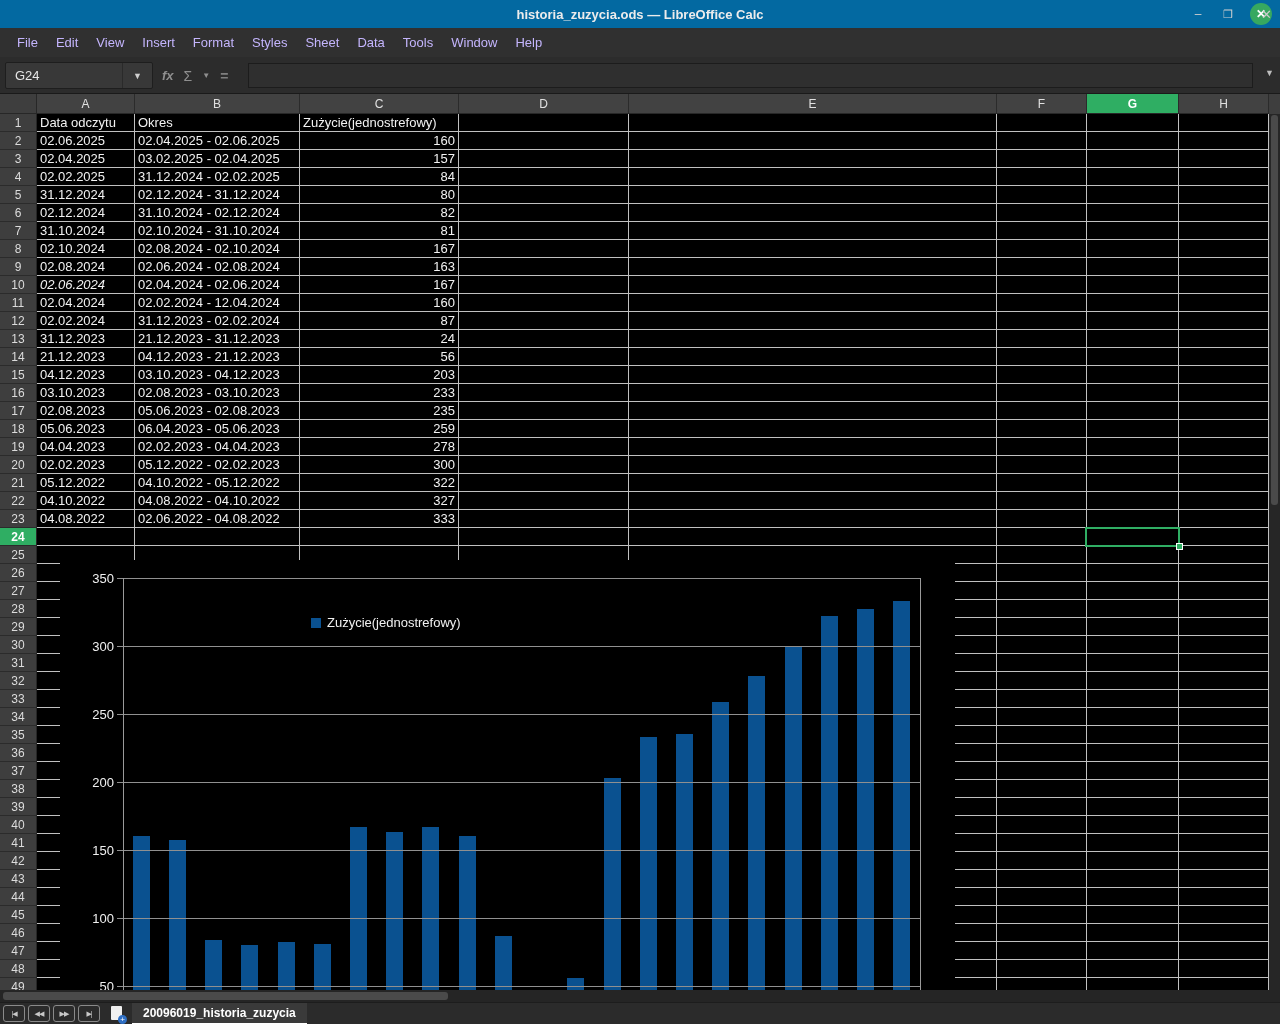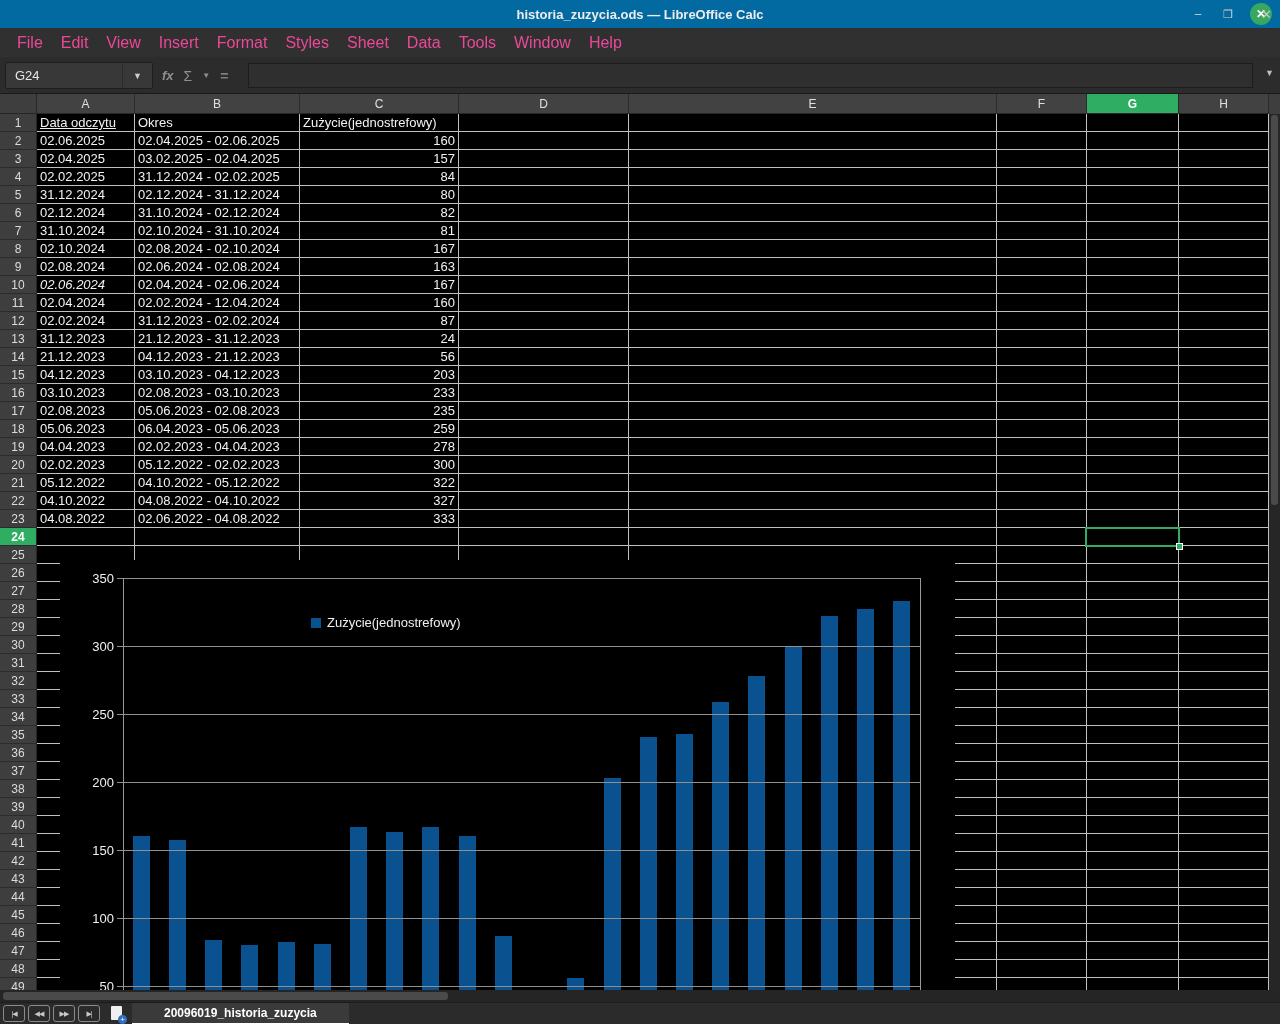--- a/index.html
+++ b/index.html
@@ -13,21 +13,21 @@
   .titlebar .title { color:#ececec; font-size:13px; font-weight:bold; }
   .winbtns { position:absolute; right:8px; top:0; height:28px; display:flex; align-items:center; gap:14px; }
   .winbtn { color:#cfcfcf; font-size:12px; width:16px; text-align:center; cursor:default; }
   .winbtn.max { font-size:11px; }
   .winbtn.close { width:22px; height:22px; border-radius:50%; background:#37a860; color:#fff;
                   display:flex; align-items:center; justify-content:center; font-size:12px; font-weight:bold; }
 
   
   .menubar { position:absolute; left:0; top:28px; width:1280px; height:29px; background:#303030;
              display:flex; align-items:center; padding-left:8px; }
-  .menu-item { color:#ec4899; font-size:16px; padding:4px 9px; border-radius:3px; }
+  .menu-item { color:#c4b5fd; font-size:13px; padding:4px 9px; border-radius:3px; }
   .menubar-close { position:absolute; right:8px; top:7px; color:#cccccc; font-size:13px; }
 
   
   .formulabar { position:absolute; left:0; top:57px; width:1280px; height:37px; background:#2c2c2c;
                 border-bottom:1px solid #1a1a1a; display:flex; align-items:center; }
   .namebox { position:absolute; left:5px; top:5px; width:148px; height:27px; background:#383838;
              border:1px solid #1e1e1e; border-radius:2px; display:flex; align-items:center; }
   .namebox .nb-text { color:#e6e6e6; font-size:13px; padding-left:9px; flex:1; }
   .namebox .nb-arrow { color:#cfcfcf; font-size:9px; padding:0 10px; border-left:1px solid #2a2a2a; height:100%; display:flex; align-items:center; }
   .fbicons { position:absolute; left:162px; top:5px; height:27px; display:flex; align-items:center; gap:10px; }
@@ -91,21 +91,21 @@
   
   .tabbar { position:absolute; left:0; top:1002px; width:1280px; height:22px; background:#2b2b2b;
             border-top:1px solid #1d1d1d; display:flex; align-items:center; }
   .navbtn { width:22px; height:17px; margin-left:3px; border:1px solid #8a8a8a; border-radius:3px;
             color:#c8c8c8; font-size:7px; display:flex; align-items:center; justify-content:center;
             letter-spacing:-1px; background:transparent; }
   .addsheet { position:relative; width:14px; height:16px; margin:0 8px 0 10px; }
   .addsheet .page { position:absolute; left:1px; top:0; width:11px; height:14px; background:#f0f0f0; border-radius:1px; }
   .addsheet .plus { position:absolute; right:-3px; bottom:-2px; width:9px; height:9px; border-radius:50%;
                     background:#2f6fc4; color:#fff; font-size:8px; line-height:9px; text-align:center; }
-  .sheettab { height:22px; padding:0 32px; background:#3a3a3a; border-bottom:2px solid #ffffff;
+  .sheettab { height:22px; padding:0 11px; background:#3a3a3a; border-bottom:2px solid #ffffff;
               color:#ffffff; font-size:12px; font-weight:bold; display:flex; align-items:center; }
 </style>
 </head>
 <body>
 
 <div id="app">
 
   <div class="titlebar">
     <span class="title">historia_zuzycia.ods — LibreOffice Calc</span>
     <span class="winbtns">
@@ -214,21 +214,21 @@
         <div class="vline" style="left: 97px;"></div>
         <div class="vline" style="left: 262px;"></div>
         <div class="vline" style="left: 421px;"></div>
         <div class="vline" style="left: 591px;"></div>
         <div class="vline" style="left: 959px;"></div>
         <div class="vline" style="left: 1049px;"></div>
         <div class="vline" style="left: 1141px;"></div>
         <div class="vline" style="left: 1231px;"></div>
       </div>
     <div id="datacells">
-        <div class="cell" style="left: 3px; width: 91px; top: 0px; text-decoration: underline;">Data odczytu</div>
+        <div class="cell" style="left: 3px; width: 91px; top: 0px;">Data odczytu</div>
         <div class="cell" style="left: 101px; width: 158px; top: 0px;">Okres</div>
         <div class="cell" style="left: 266px; width: 152px; top: 0px;">Zużycie(jednostrefowy)</div>
         <div class="cell" style="left: 3px; width: 91px; top: 18px;">02.06.2025</div>
         <div class="cell" style="left: 101px; width: 158px; top: 18px;">02.04.2025 - 02.06.2025</div>
         <div class="cell num" style="left: 266px; width: 152px; top: 18px;">160</div>
         <div class="cell" style="left: 3px; width: 91px; top: 36px;">02.04.2025</div>
         <div class="cell" style="left: 101px; width: 158px; top: 36px;">03.02.2025 - 02.04.2025</div>
         <div class="cell num" style="left: 266px; width: 152px; top: 36px;">157</div>
         <div class="cell" style="left: 3px; width: 91px; top: 54px;">02.02.2025</div>
         <div class="cell" style="left: 101px; width: 158px; top: 54px;">31.12.2024 - 02.02.2025</div>

